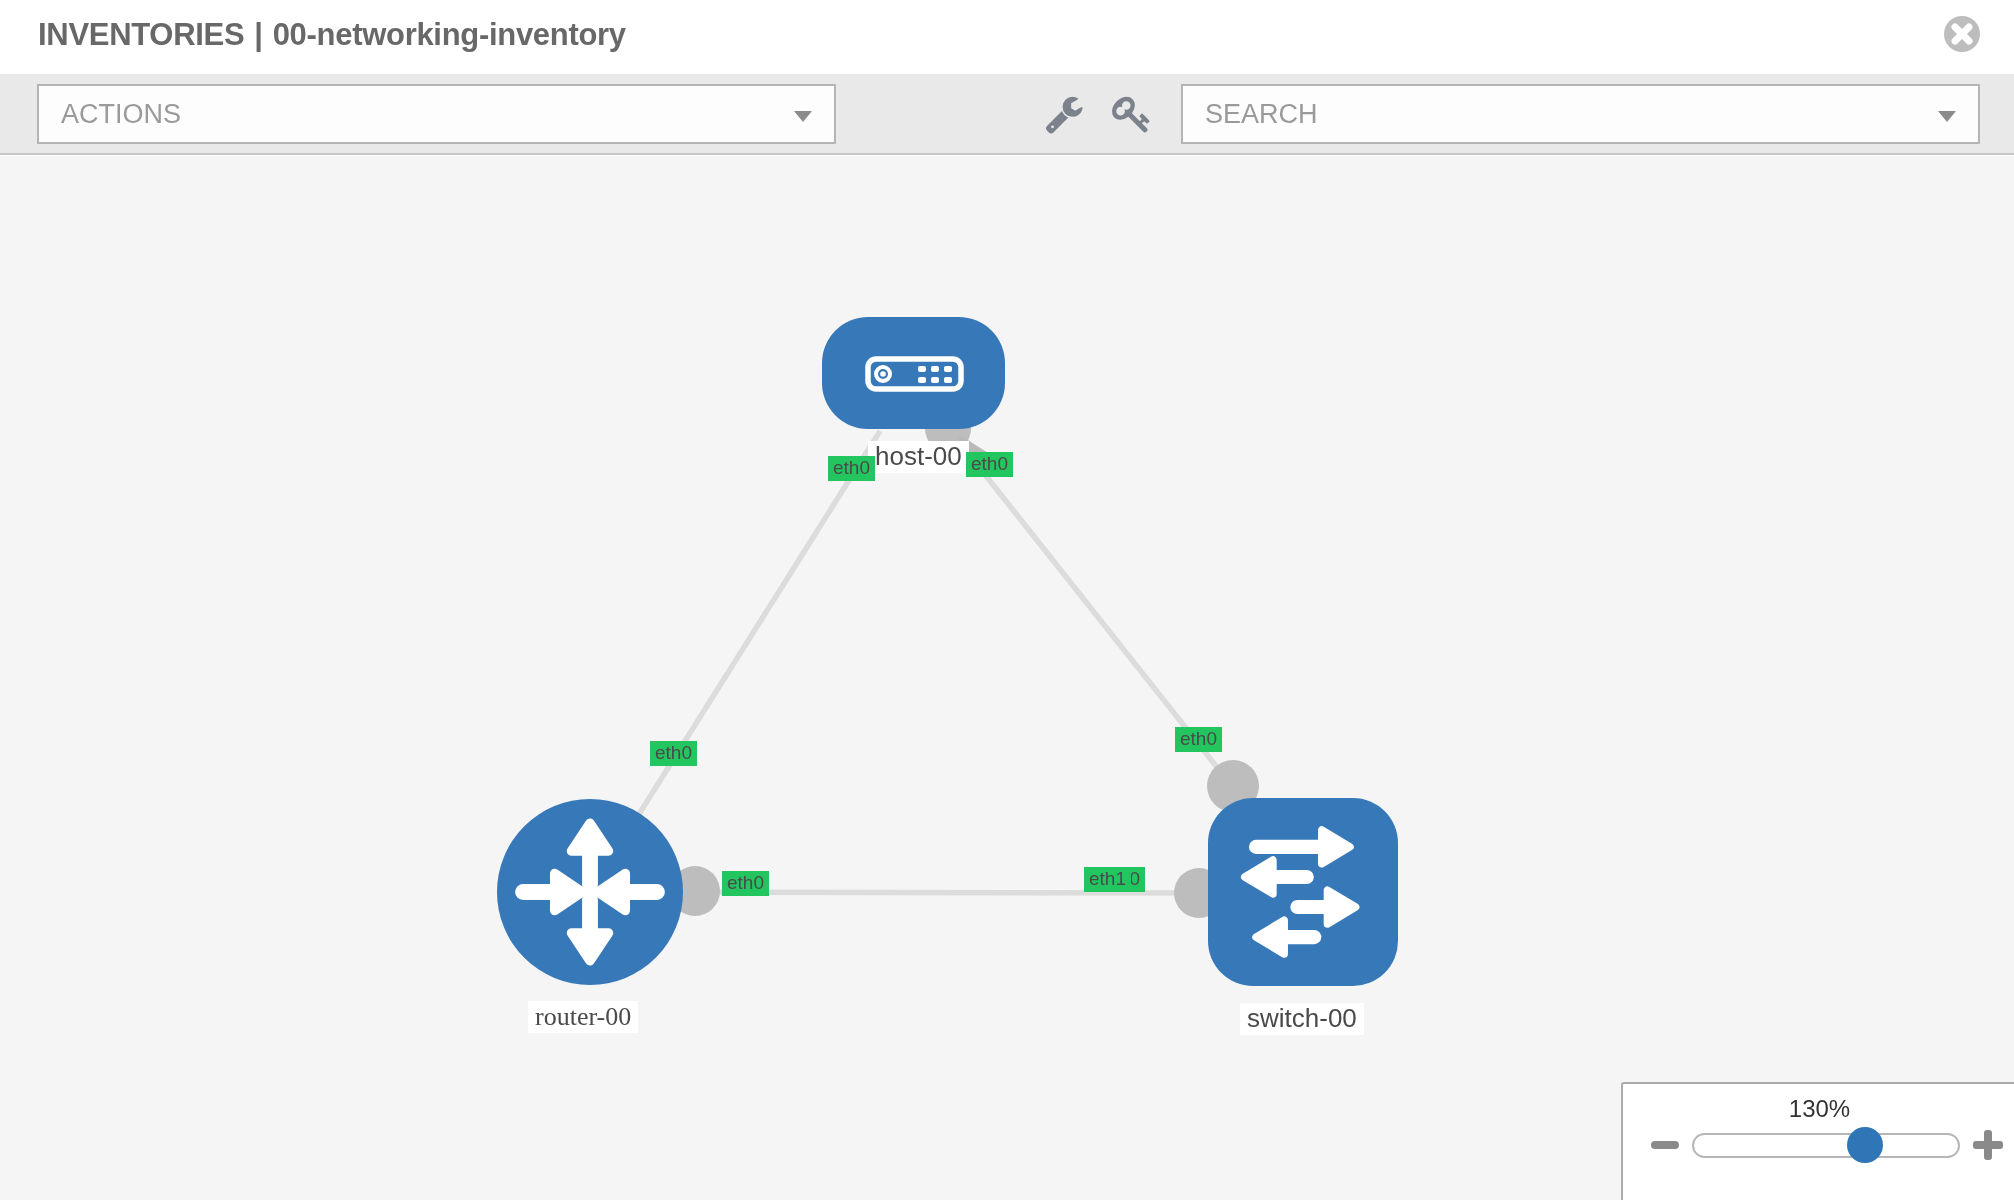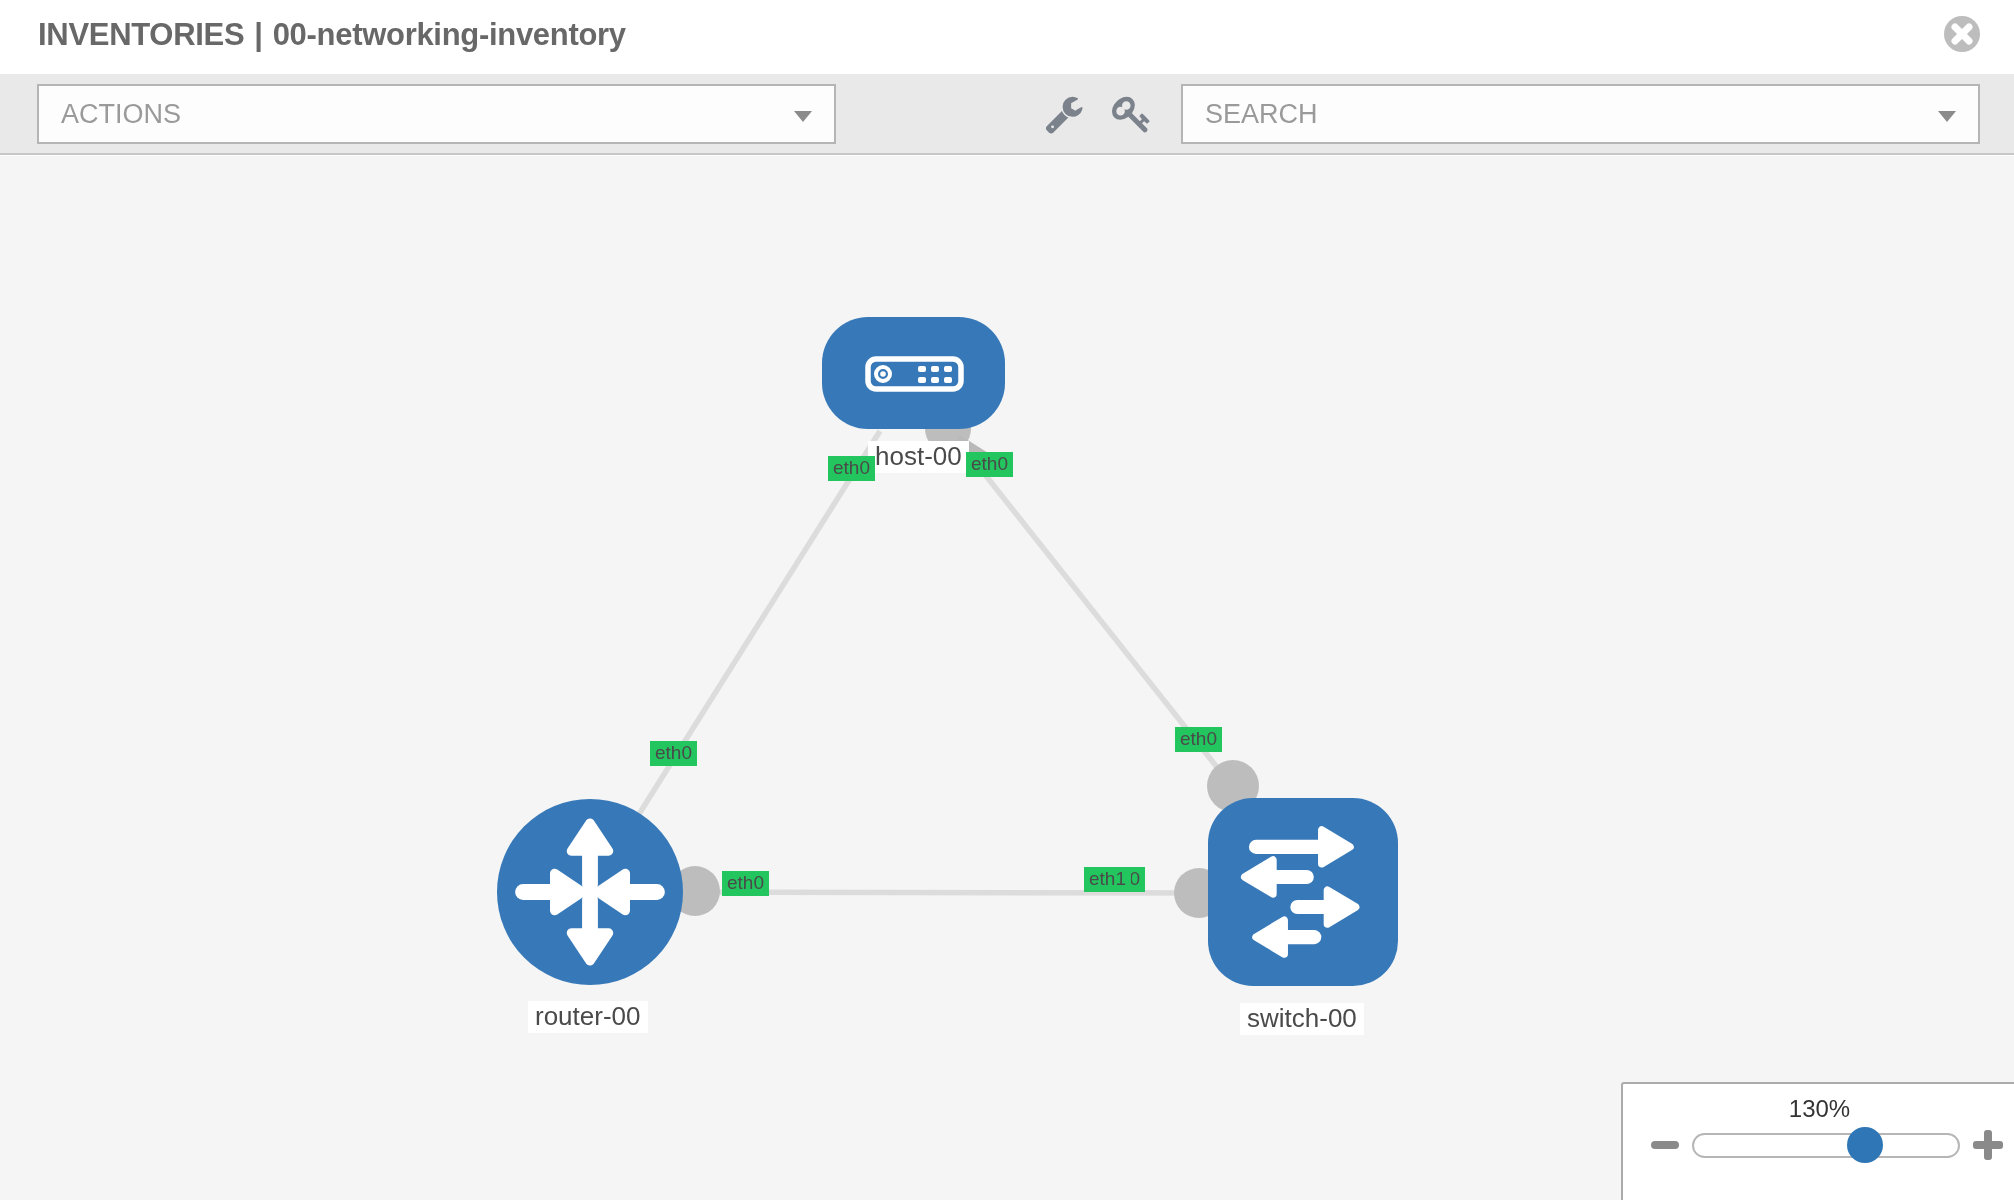--- a/index.html
+++ b/index.html
@@ -61,21 +61,21 @@
   .node-label {
     position:absolute; background:#ffffff; color:#4a4a4a;
     font-size:26px; padding:1px 7px; white-space:nowrap; line-height:1.15;text-align:center;
   }
   .if-label {
     position:absolute; background:#22c55e; color:#4a4a4a;
     font-size:19px; padding:2px 5px; white-space:nowrap; line-height:1.1;
   }
 
   .lbl-host    { left:868px;  top:285px; }
-  .lbl-router  { left:528px;  top:845px; }
+  .lbl-router  { left:528px;  top:845px;font-family:Liberation Serif, serif; }
   .lbl-switch  { left:1240px; top:847px; }
 
   .if-hr-host   { left:828px;  top:300px; }
   .if-hs-host   { left:966px;  top:296px; }
   .if-hr-router { left:650px;  top:585px; }
   .if-hs-switch { left:1175px; top:571px; }
   .if-rs-router { left:722px;  top:715px; }
   .if-rs-switch-under { left:1098px; top:711px; }
   .if-rs-switch-over  { left:1056px; top:711px;margin-left:28px; }
 

